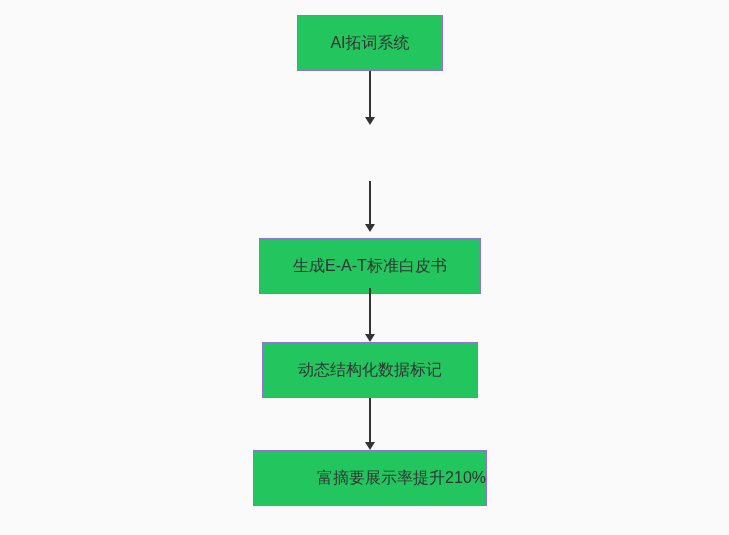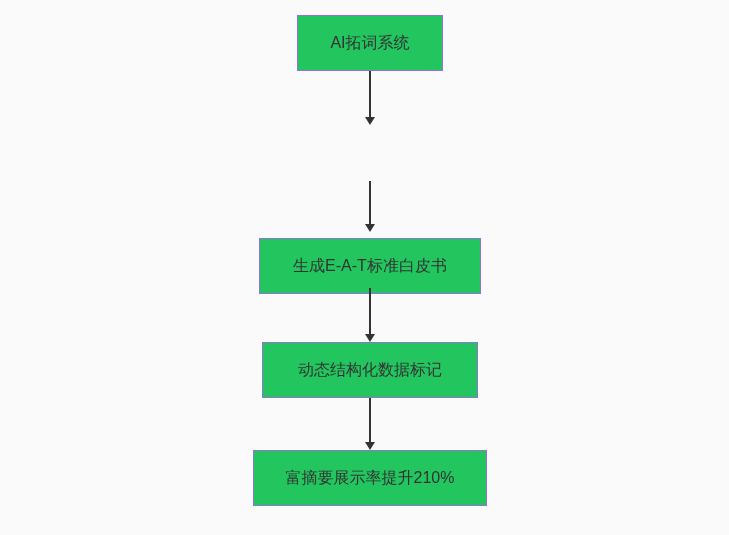--- a/index.html
+++ b/index.html
@@ -26,21 +26,21 @@
     display: flex;
     align-items: center;
     justify-content: center;
     text-align: center;
     white-space: nowrap;
   }
   .n1 { left: 297px; top: 15px;  width: 146px; }
   .n2 { left: 277px; top: 125px; width: 186px; }
   .n3 { left: 259px; top: 232px; width: 222px; margin-top: 6px; }
   .n4 { left: 262px; top: 342px; width: 216px; align-items: center; }
-  .n5 { left: 253px; top: 450px; width: 234px; }
+  .n5 { left: 253px; top: 450px; width: 234px; justify-content: flex-end; }
 
   .edge {
     position: absolute;
     left: 364px;
     width: 12px;
   }
   .e1 { top: 71px;  height: 54px; }
   .e2 { top: 181px; height: 51px; }
   .e3 { top: 288px; height: 54px; }
   .e4 { top: 398px; height: 52px; }

